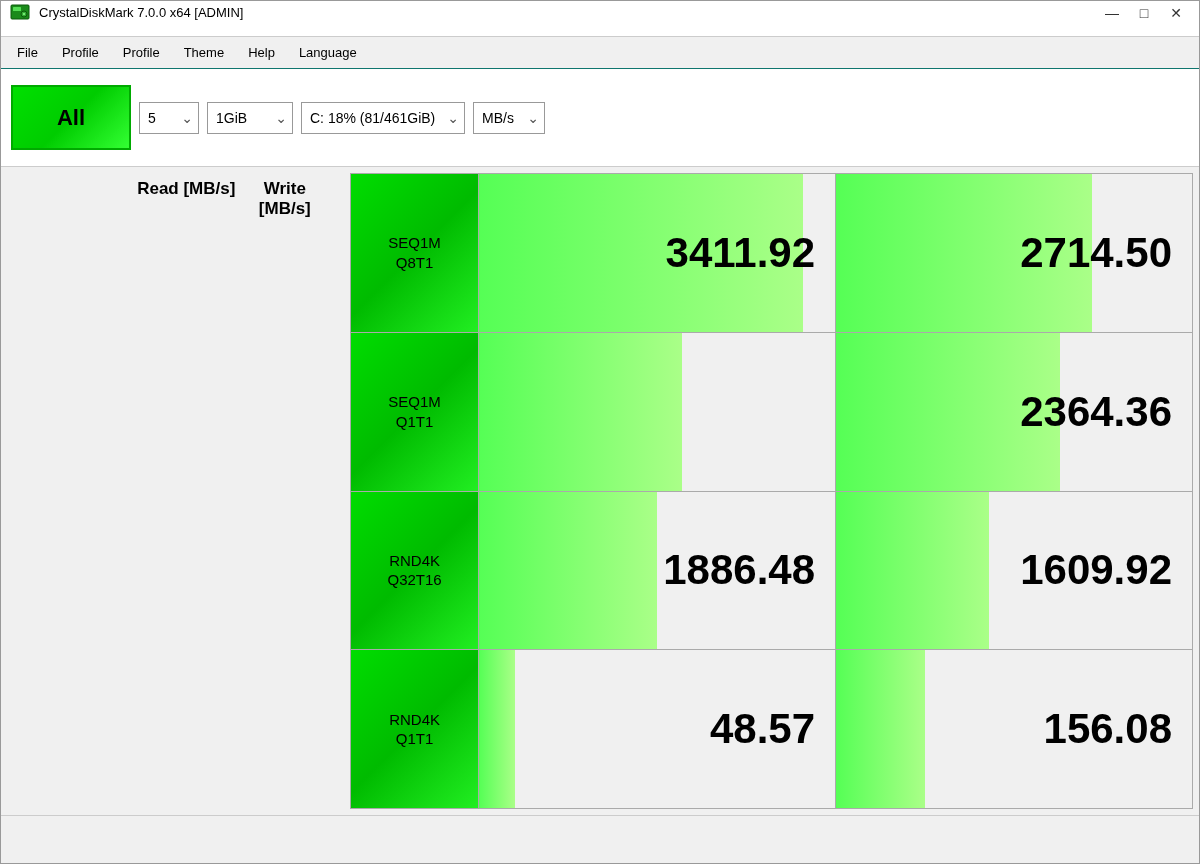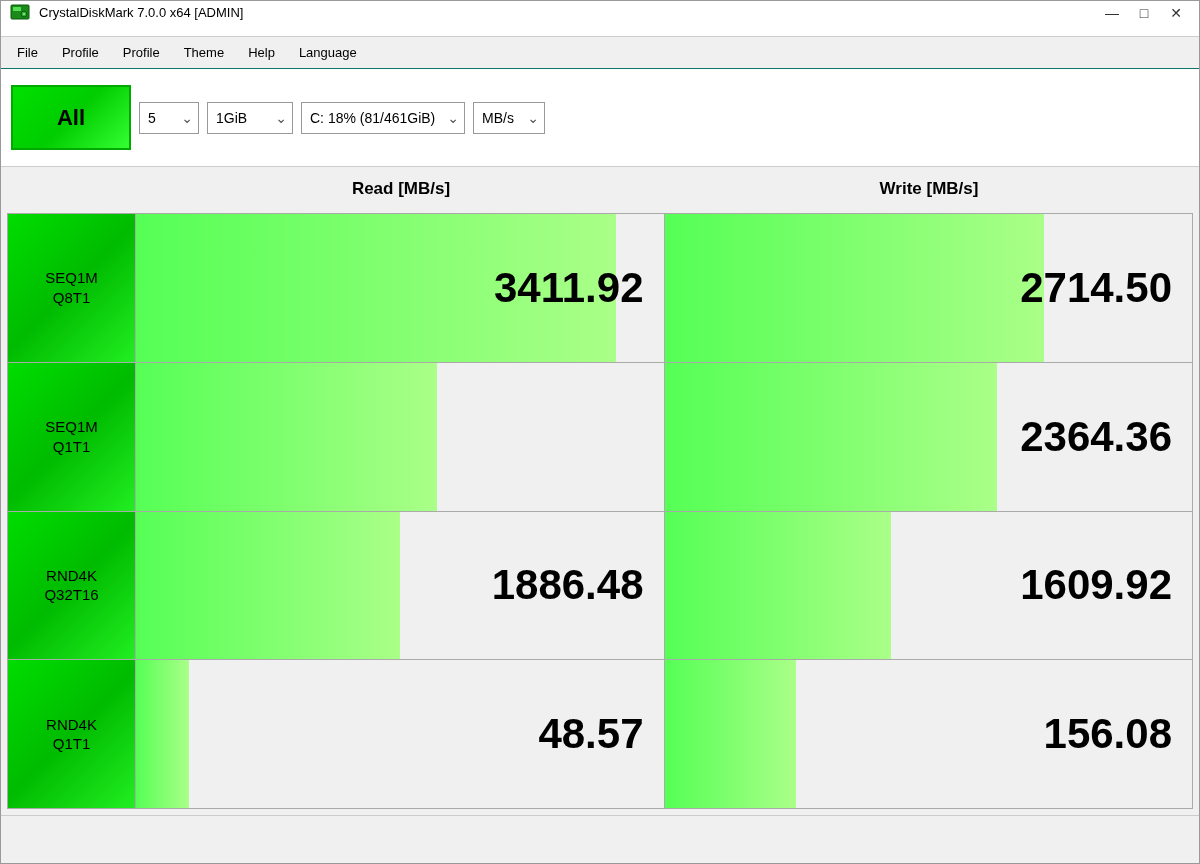--- a/index.html
+++ b/index.html
@@ -150,22 +150,22 @@
     }
 
     .select-unit {
       min-width: 80px;
     }
 
     .main-content {
       flex: 1;
       padding: 6px;
       display: flex;
-      flex-direction: column;
-      gap: 8px;
+      flex-direction: row;
+      gap: 16px;
     }
 
     .header-row {
       display: flex;
       margin-left: 130px;
     }
 
     .header-cell {
       flex: 1;
       text-align: center;

